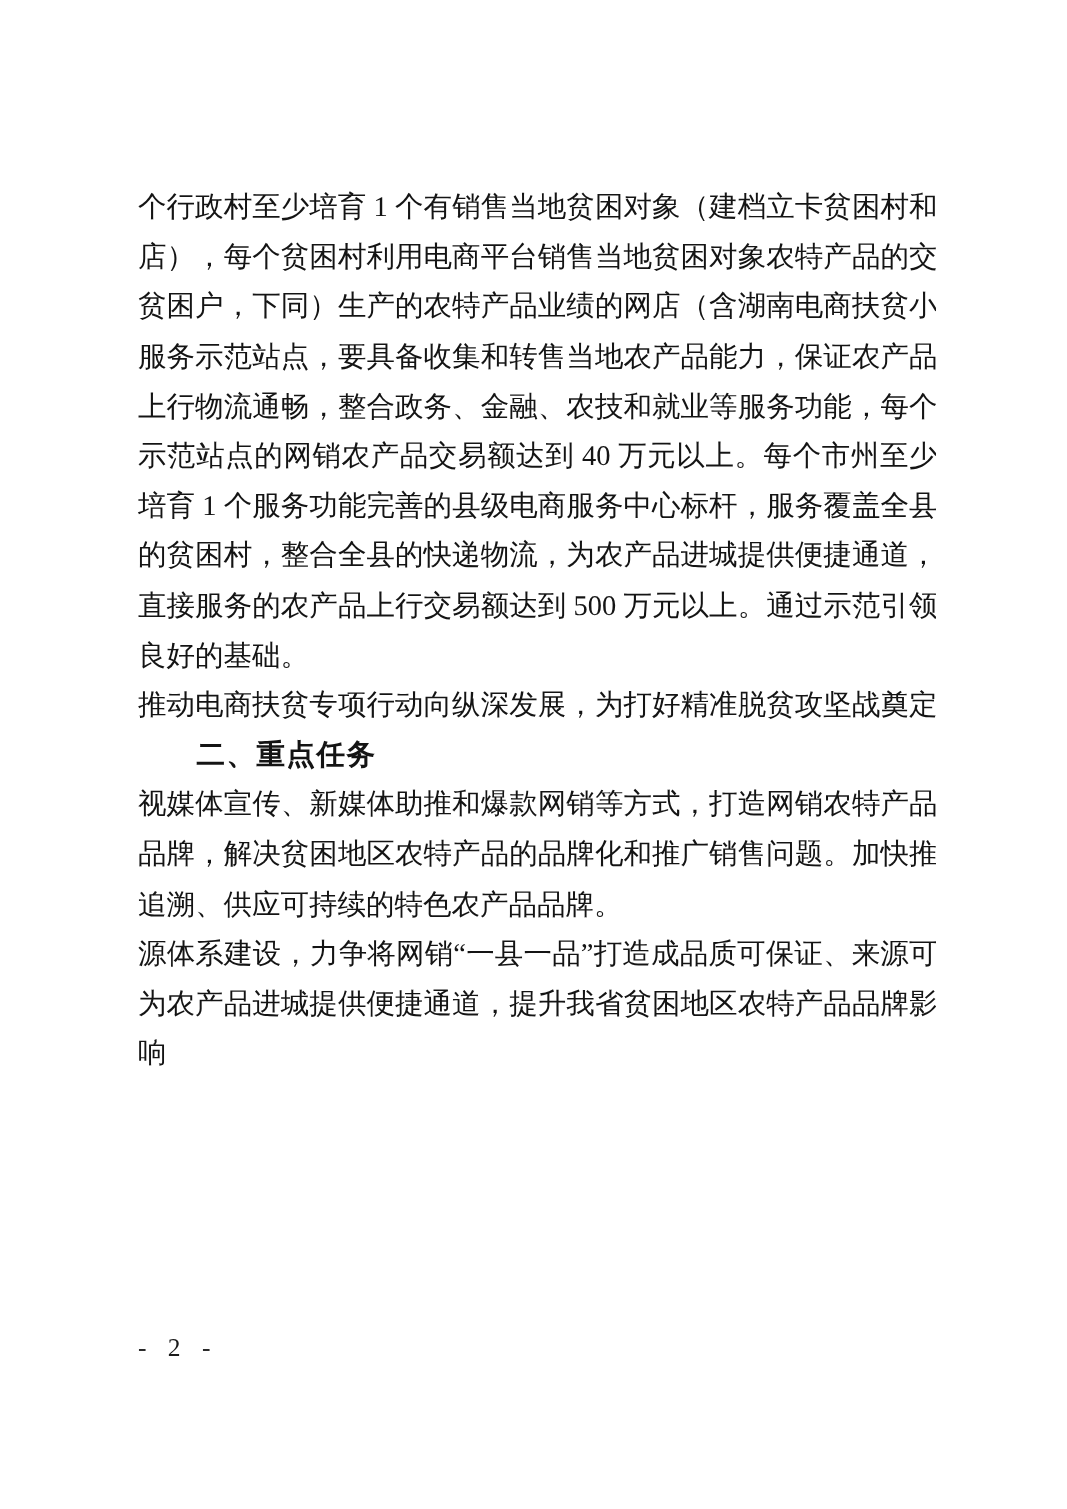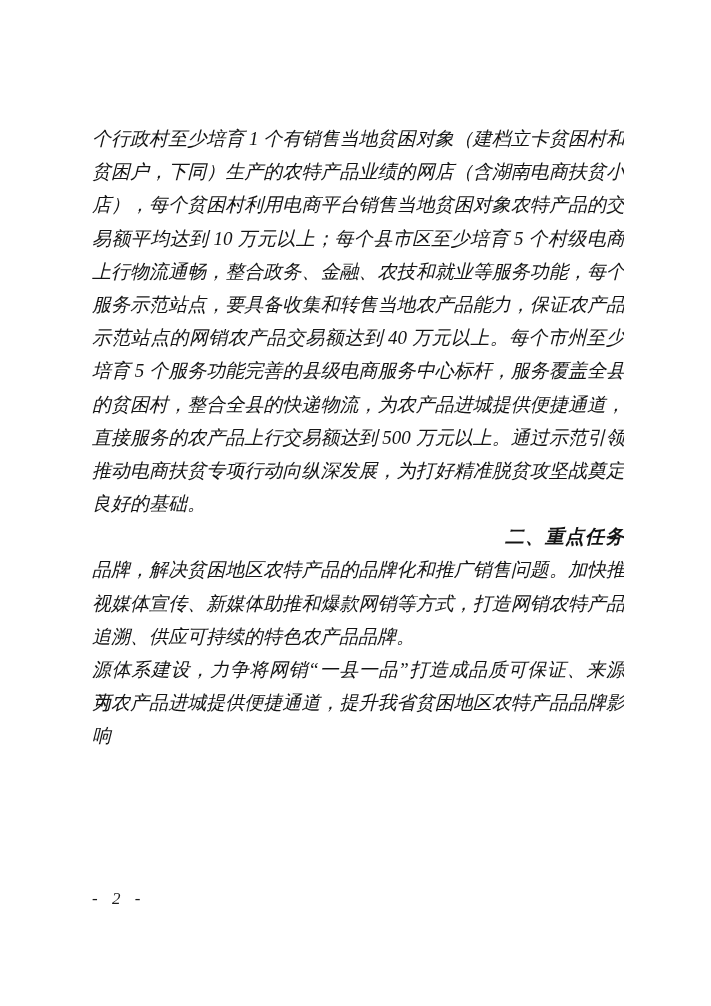--- a/index.html
+++ b/index.html
@@ -8,42 +8,40 @@
     background: #ffffff;
   }
   .page {
     position: relative;
     width: 624px;
     height: 1006px;
     background: #ffffff;
     overflow: hidden;
     font-family: "Liberation Serif", "DejaVu Serif", serif;
     color: #141414;
-    font-style: italic;
   }
   .content {
     position: absolute;
     left: 92px;
     top: 122px;
     width: 533px;
   }
   .line {
     font-size: 19px;
     line-height: 33.2px;
     height: 33.2px;
     text-align: left;
   }
   .line.justify {
     text-align: justify;
     text-align-last: justify;
     text-justify: inter-character;
   }
   .line.indent {
     padding-left: 39px;
-    text-align: right;
   }
   .line.indent.justify {
     width: 494px;
   }
   .line.bold {
     font-weight: bold;
     letter-spacing: 1px;
   }
   .footer {
     position: absolute;
@@ -55,32 +53,31 @@
     color: #1a1a1a;
     font-family: "Liberation Serif", "DejaVu Serif", serif;
   }
 </style>
 </head>
 <body>
 
 <div class="page">
   <div class="content">
       <div class="line justify">个行政村至少培育 1 个有销售当地贫困对象（建档立卡贫困村和</div>
+      <div class="line justify">店），每个贫困村利用电商平台销售当地贫困对象农特产品的交</div>
       <div class="line justify">贫困户，下同）生产的农特产品业绩的网店（含湖南电商扶贫小</div>
-      <div class="line justify">店），每个贫困村利用电商平台销售当地贫困对象农特产品的交</div>
-      <div class="line justify">易额平均达到 10 万元以上；每个县市区至少培育 5 个村级电商</div>
+      <div class="line justify">服务示范站点，要具备收集和转售当地农产品能力，保证农产品</div>
       <div class="line justify">上行物流通畅，整合政务、金融、农技和就业等服务功能，每个</div>
-      <div class="line justify">服务示范站点，要具备收集和转售当地农产品能力，保证农产品</div>
       <div class="line justify">示范站点的网销农产品交易额达到 40 万元以上。每个市州至少</div>
-      <div class="line justify">培育 5 个服务功能完善的县级电商服务中心标杆，服务覆盖全县</div>
+      <div class="line justify">培育 1 个服务功能完善的县级电商服务中心标杆，服务覆盖全县</div>
       <div class="line justify">的贫困村，整合全县的快递物流，为农产品进城提供便捷通道，</div>
       <div class="line justify">直接服务的农产品上行交易额达到 500 万元以上。通过示范引领</div>
+      <div class="line">良好的基础。</div>
       <div class="line justify">推动电商扶贫专项行动向纵深发展，为打好精准脱贫攻坚战奠定</div>
-      <div class="line">良好的基础。</div>
       <div class="line bold indent">二、重点任务</div>
+      <div class="line justify">视媒体宣传、新媒体助推和爆款网销等方式，打造网销农特产品</div>
       <div class="line justify">品牌，解决贫困地区农特产品的品牌化和推广销售问题。加快推</div>
-      <div class="line justify">视媒体宣传、新媒体助推和爆款网销等方式，打造网销农特产品</div>
       <div class="line">追溯、供应可持续的特色农产品品牌。</div>
       <div class="line justify">源体系建设，力争将网销“一县一品”打造成品质可保证、来源可</div>
       <div class="line justify">为农产品进城提供便捷通道，提升我省贫困地区农特产品品牌影响</div>
     </div>
   <div class="footer">- 2 -</div>
 </div>
 
 </body></html>

